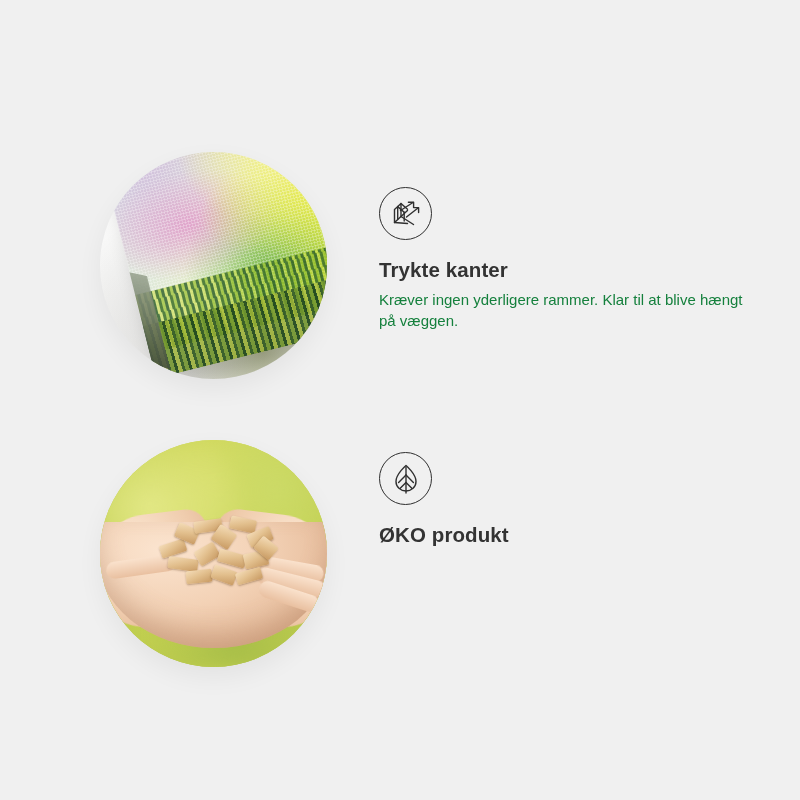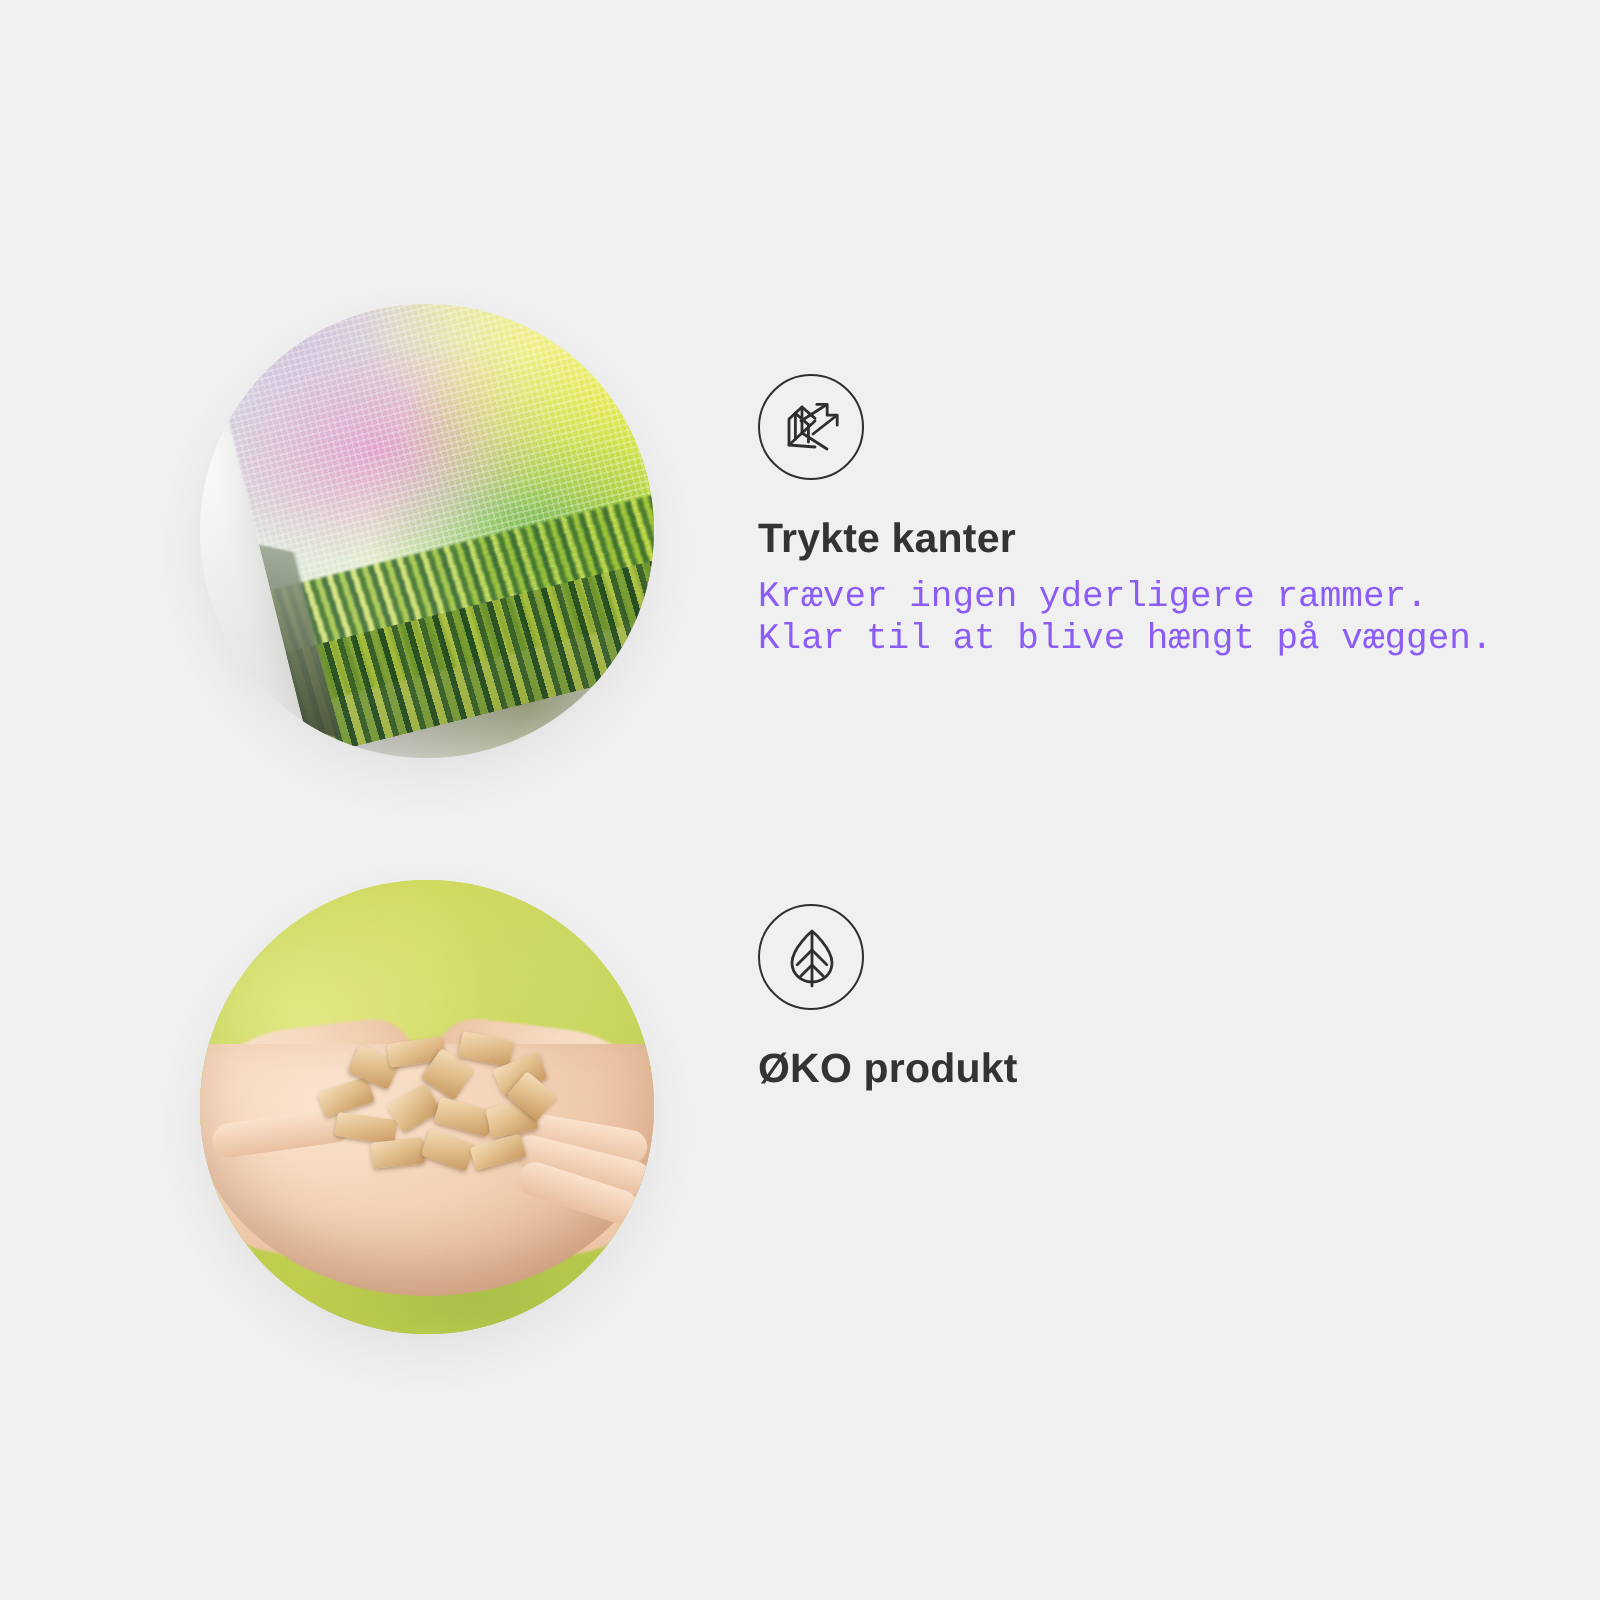--- a/index.html
+++ b/index.html
@@ -226,26 +226,25 @@
 
   .feature-title {
     margin: 18px 0 0 0;
     font-size: 20.5px;
     font-weight: 700;
     color: #333333;
     letter-spacing: 0.1px;
   }
   .feature-desc {
     margin: 7px 0 0 0;
-    font-size: 18px;
+    font-size: 15px;
     line-height: 21px;
-    color: #8b5cf6;
+    color: #15803d;
     max-width: 372px;
     white-space: pre-line;
-    font-family: Liberation Mono, monospace;
   }
 </style>
 </head>
 <body>
 
 <div class="feature-list">
 
   <div class="feature-row" id="row-0">
 
     <div class="photo-circle">

